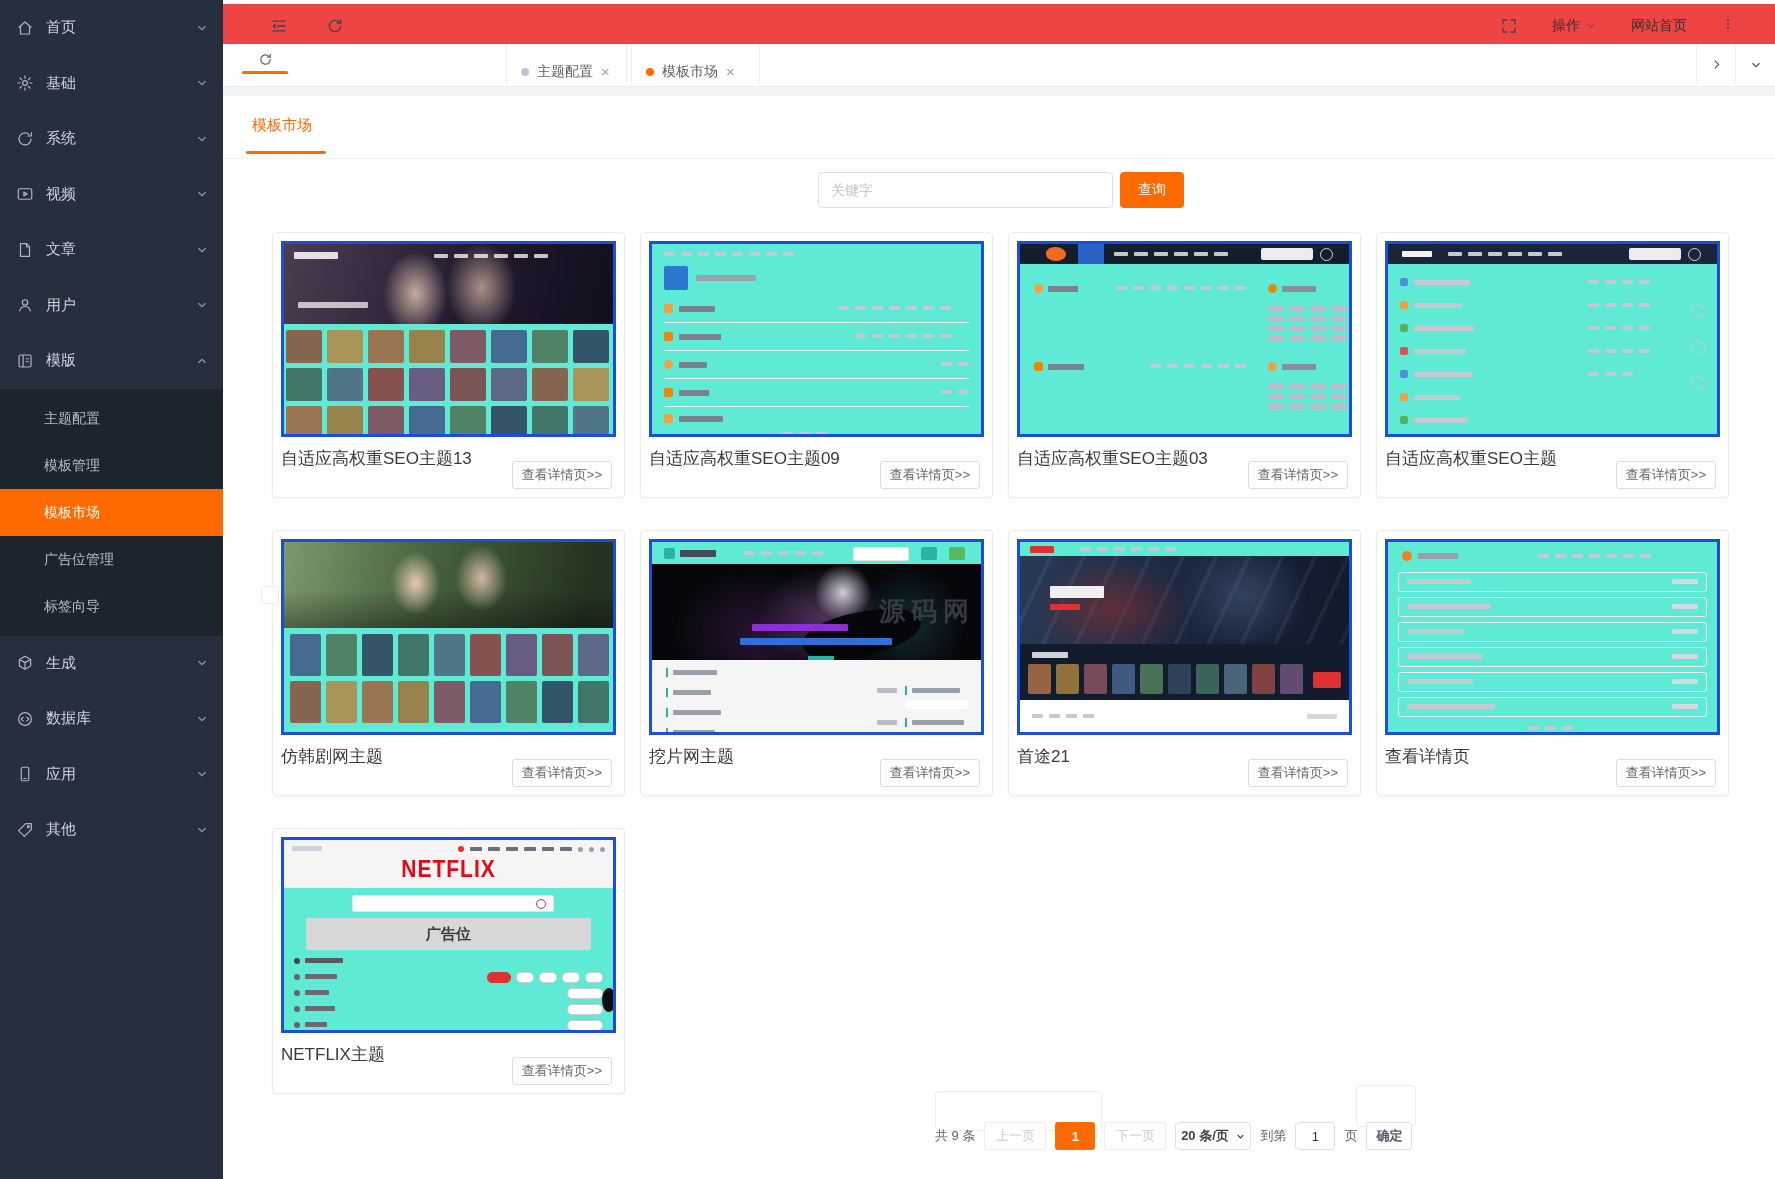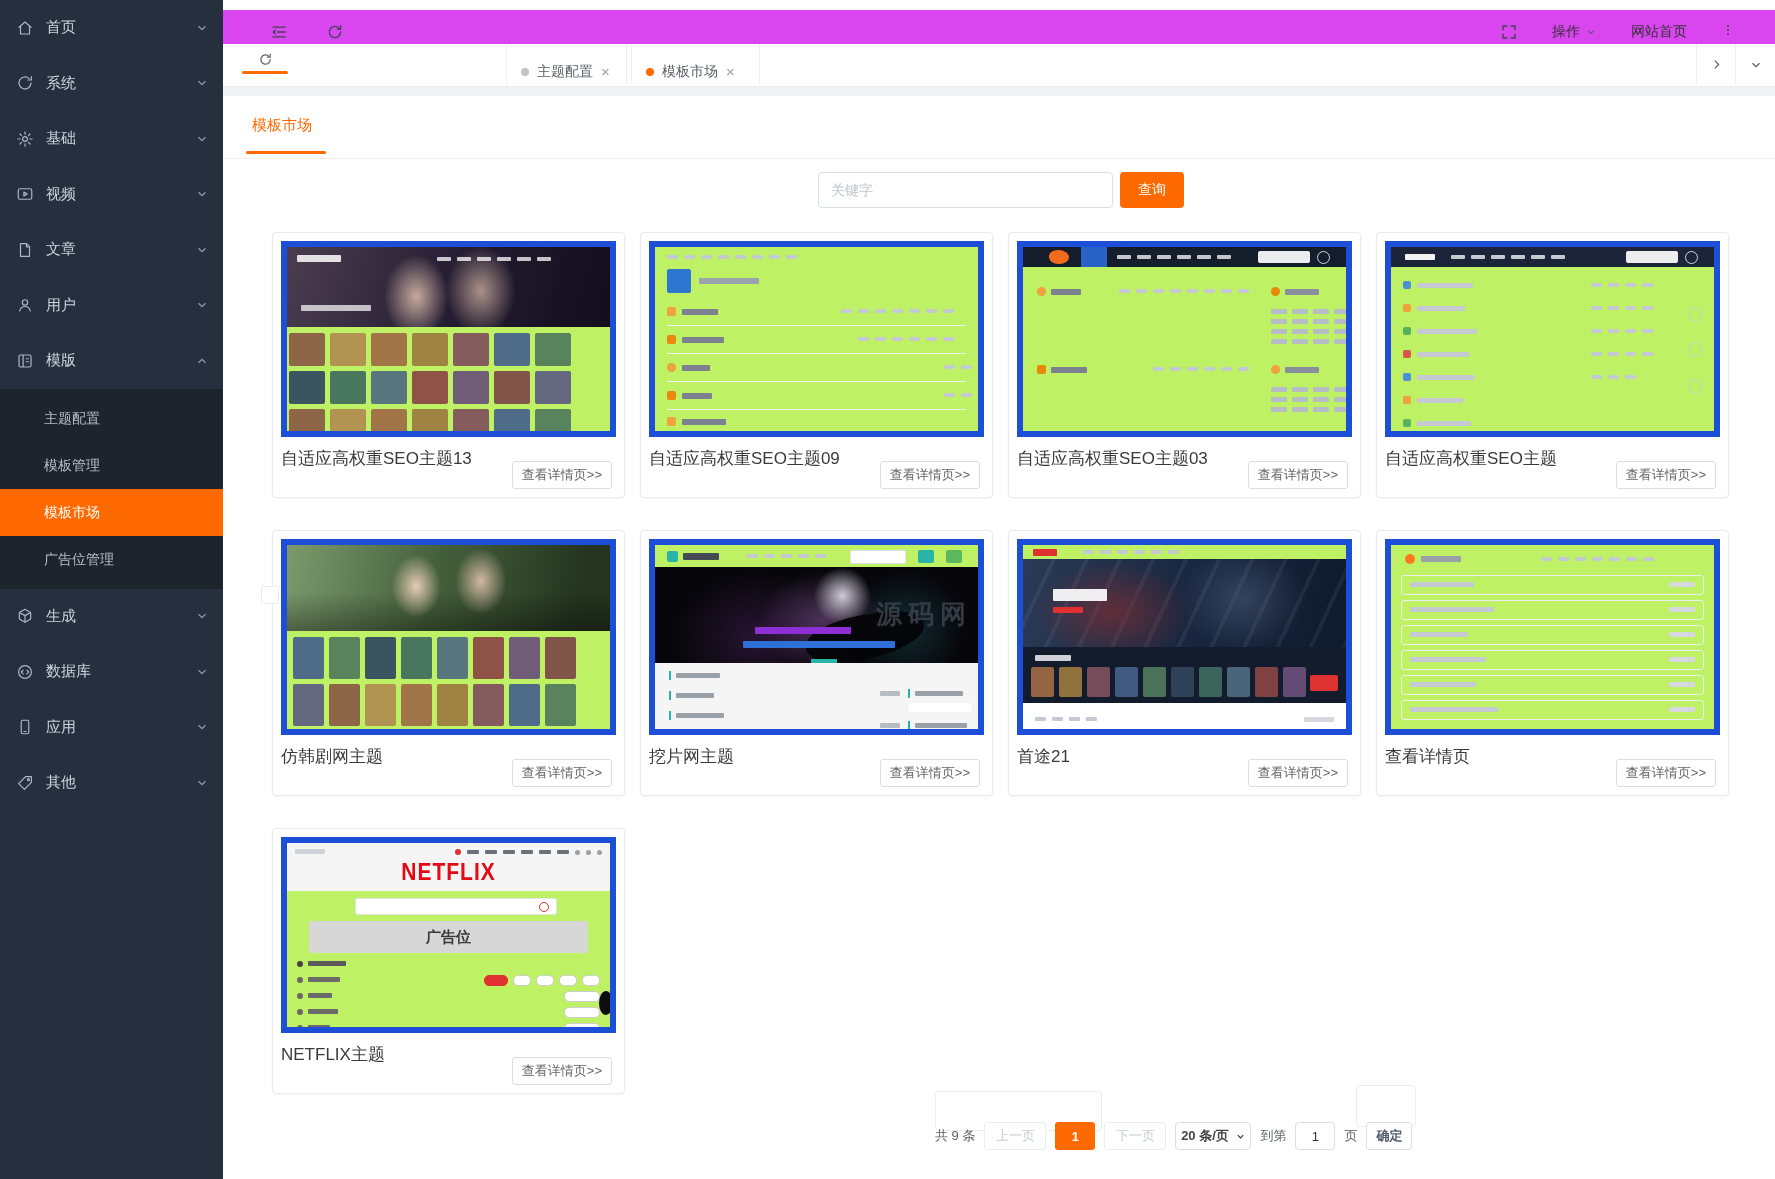--- a/index.html
+++ b/index.html
@@ -15,21 +15,21 @@
             border-bottom:1px solid rgba(255,255,255,.08)}
   .mi{height:55.5px;display:flex;align-items:center;padding:0 14px 0 16px;cursor:pointer;color:#ced4de}
   .mi .mic{width:18px;height:18px;margin-right:12px;flex:none}
   .mi .mil{font-size:15px;flex:1}
   .mi .mch{width:14px;height:14px;opacity:.8}
   .submenu{background:#1e242e;padding:6px 0}
   .smi{height:47px;line-height:47px;padding-left:44px;font-size:14px;color:#b7bdc9;cursor:pointer}
   .smi.active{background:#ff6a00;color:#fff}
 
   
-  #navbar{position:absolute;left:223px;top:10px;width:1552px;height:44px;background:#d946ef;
+  #navbar{position:absolute;left:223px;top:4px;width:1552px;height:44px;background:#ef4444;
           border-bottom:1px solid #f0f0f0;z-index:4}
   .nav-ic{position:absolute;top:13px;width:18px;height:18px;cursor:pointer}
   #nav-right{position:absolute;right:0;top:0;height:44px;display:flex;align-items:center;gap:34px;padding-right:40px}
   .nav-txt{font-size:14px;color:#333;cursor:pointer;display:flex;align-items:center;gap:5px}
 
   
   #tabstrip{position:absolute;left:223px;top:44px;width:1552px;height:42px;background:#fff;
             border-bottom:1px solid #e8ebf0;z-index:4}
   #tab-chip{position:absolute;left:14px;top:2px;width:56px;height:26px;display:flex;align-items:center;justify-content:center;cursor:pointer}
   #tab-chip .ul{position:absolute;left:5px;right:5px;bottom:-2px;height:3px;background:#ff6a00;border-radius:2px}
@@ -59,21 +59,21 @@
 
   
   #cards{position:absolute;left:49px;top:136px;width:1460px;display:flex;flex-wrap:wrap;column-gap:15px;row-gap:32px}
   .card{width:353px;height:266px;box-sizing:border-box;border:1px solid #ebebeb;border-radius:4px;
         background:#fff;position:relative;padding:8px;box-shadow:0 1px 3px rgba(0,0,0,.04)}
   .card-title{margin-top:10px;font-size:17px;color:#3a3a3a}
   .detail-btn{position:absolute;right:12px;bottom:8px;background:#fff;border:1px solid #ddd;border-radius:3px;
               font-size:13px;color:#666;padding:4px 9px;cursor:pointer;font-family:inherit}
 
   
-  .t{position:relative;height:196px;background:#bef264;overflow:hidden;border:6px solid #1d4ed8;box-sizing:border-box}
+  .t{position:relative;height:196px;background:#5eead4;overflow:hidden;border:3px solid #1d4ed8;box-sizing:border-box}
   .bar{position:absolute;background:#c4c9d2;border-radius:1px}
   .bars{display:flex;gap:6px;align-items:center}
   .bars i{width:16px;height:5px;background:#c4c9d2;border-radius:1px;flex:none}
   .bars.light i{background:rgba(255,255,255,.75);width:14px;height:4px}
   .bars.tiny i{width:11px;height:4px}
   .bars.dark i{background:#6a6f78;width:12px;height:4px}
   .tiles{position:absolute;display:flex;flex-wrap:wrap;gap:5px}
   .tiles i{border-radius:2px;flex:none;opacity:.92}
   .p1 i{width:36px;height:33px}
   .p5 i{width:31px;height:42px}
@@ -118,39 +118,39 @@
     <span class="mil">首页</span>
     <span class="mch">
         <svg viewBox="0 0 24 24" fill="none" stroke="#aeb6c2" stroke-width="2">
           <polyline points="6 9 12 15 18 9"></polyline>
         </svg>
       </span>
   </div>
   <div class="mi">
     <span class="mic">
         <svg viewBox="0 0 24 24" fill="none" stroke="#aeb6c2" stroke-width="1.6" stroke-linecap="round">
+          <circle cx="12" cy="12" r="3.2"></circle>
+          <path d="M12 2.5v3M12 18.5v3M2.5 12h3M18.5 12h3M5.3 5.3l2.1 2.1M16.6 16.6l2.1 2.1M18.7 5.3l-2.1 2.1M7.4 16.6l-2.1 2.1"></path>
+        </svg>
+      </span>
+    <span class="mil">基础</span>
+    <span class="mch">
+        <svg viewBox="0 0 24 24" fill="none" stroke="#aeb6c2" stroke-width="2">
+          <polyline points="6 9 12 15 18 9"></polyline>
+        </svg>
+      </span>
+  </div>
+  <div class="mi">
+    <span class="mic">
+        <svg viewBox="0 0 24 24" fill="none" stroke="#aeb6c2" stroke-width="1.6" stroke-linecap="round">
           <path d="M20 12a8 8 0 1 1-2.5-5.9"></path>
           <polyline points="20.5 3.5 20.5 8 16 8"></polyline>
         </svg>
       </span>
     <span class="mil">系统</span>
-    <span class="mch">
-        <svg viewBox="0 0 24 24" fill="none" stroke="#aeb6c2" stroke-width="2">
-          <polyline points="6 9 12 15 18 9"></polyline>
-        </svg>
-      </span>
-  </div>
-  <div class="mi">
-    <span class="mic">
-        <svg viewBox="0 0 24 24" fill="none" stroke="#aeb6c2" stroke-width="1.6" stroke-linecap="round">
-          <circle cx="12" cy="12" r="3.2"></circle>
-          <path d="M12 2.5v3M12 18.5v3M2.5 12h3M18.5 12h3M5.3 5.3l2.1 2.1M16.6 16.6l2.1 2.1M18.7 5.3l-2.1 2.1M7.4 16.6l-2.1 2.1"></path>
-        </svg>
-      </span>
-    <span class="mil">基础</span>
     <span class="mch">
         <svg viewBox="0 0 24 24" fill="none" stroke="#aeb6c2" stroke-width="2">
           <polyline points="6 9 12 15 18 9"></polyline>
         </svg>
       </span>
   </div>
   <div class="mi">
     <span class="mic">
         <svg viewBox="0 0 24 24" fill="none" stroke="#aeb6c2" stroke-width="1.6" stroke-linejoin="round">
           <rect x="3" y="5" width="18" height="14" rx="2.5"></rect>
@@ -206,20 +206,21 @@
           <polyline points="6 15 12 9 18 15"></polyline>
         </svg>
       </span>
   </div>
 
   <div class="submenu">
     <div class="smi">主题配置</div>
     <div class="smi">模板管理</div>
     <div class="smi active">模板市场</div>
     <div class="smi">广告位管理</div>
+    <div class="smi">标签向导</div>
   </div>
 
   <div class="mi">
     <span class="mic">
         <svg viewBox="0 0 24 24" fill="none" stroke="#aeb6c2" stroke-width="1.6" stroke-linejoin="round">
           <path d="M12 3l7.5 4.3v8.6L12 20.3 4.5 15.9V7.3z"></path>
           <path d="M12 11.5 19.5 7.3M12 11.5v8.8M12 11.5 4.5 7.3"></path>
         </svg>
       </span>
     <span class="mil">生成</span>

